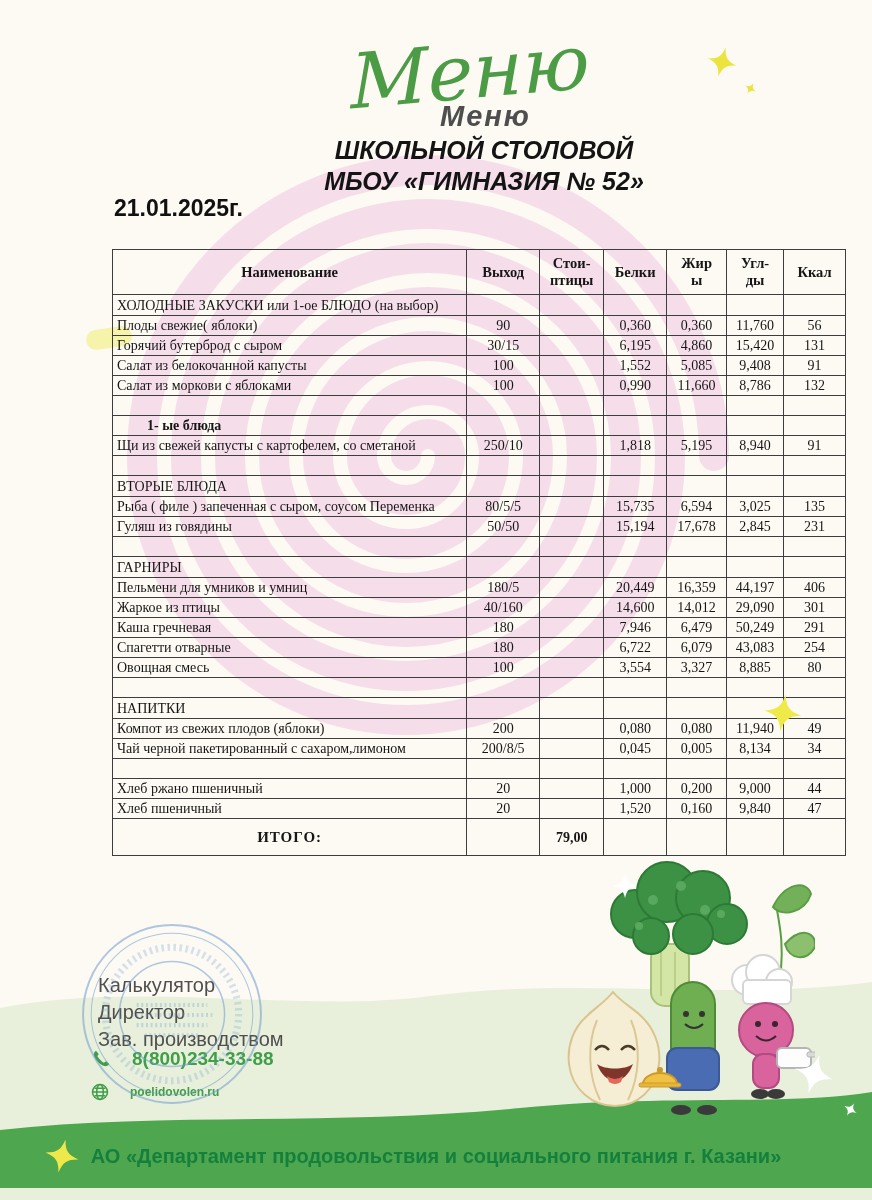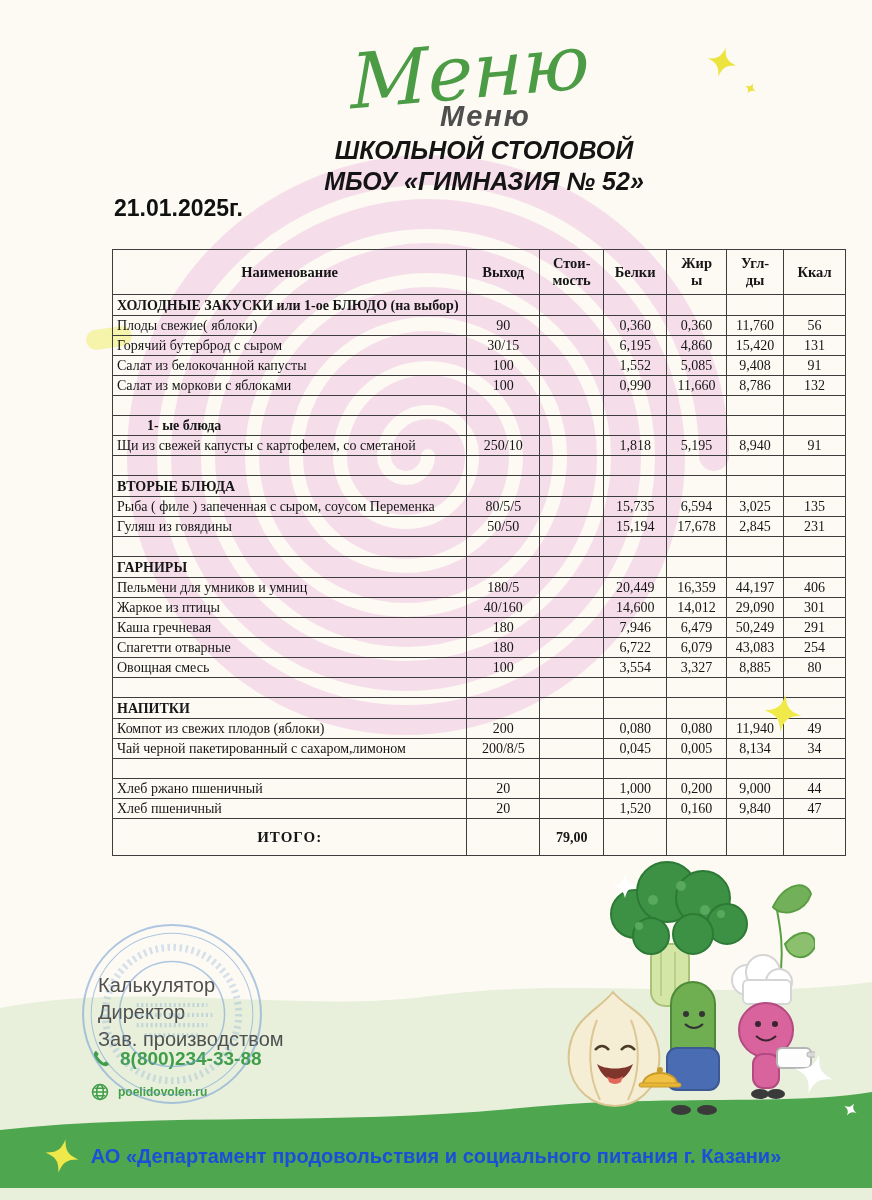--- a/index.html
+++ b/index.html
@@ -32,38 +32,38 @@
   .date-line{left:114px;top:195px;font-weight:bold;font-size:23px;color:#111;z-index:2;}
   
   .table-wrap{left:112px;top:249px;width:716px;z-index:2;}
   table.menu{border-collapse:collapse;width:734px;
     font-family:"Liberation Serif",serif;font-size:14px;color:#161616;background:transparent;}
   table.menu th, table.menu td{border:1px solid #3d3d3d;padding:1px 4px;line-height:17px;}
   table.menu th{font-size:14.5px;font-weight:bold;text-align:center;vertical-align:middle;
     white-space:pre-line;height:40px;padding:2px;}
   td.col-name{text-align:left;padding-left:5px;}
   td.col-num{text-align:center;}
-  tr.row-section td.col-name{font-weight:bold;padding-top:2px;}
+  tr.row-section td.col-name{font-weight:normal;padding-top:2px;}
   tr.row-section2 td.col-name{font-weight:bold;padding-left:34px;}
   tr.row-empty td{height:17px;}
   tr.row-total td{height:34px;vertical-align:middle;}
   tr.row-total td.col-name{font-weight:bold;text-align:center;letter-spacing:1px;font-size:15px;}
   tr.row-total td.col-cost{font-weight:bold;}
   
   .hl-blob{left:86px;top:328px;width:46px;height:20px;border-radius:10px;
     background:rgba(240,235,100,.5);transform:rotate(-8deg);z-index:1;}
   
   .landscape{left:0;top:930px;width:872px;height:270px;z-index:1;pointer-events:none;}
   .footer-band-text{
     left:0;right:0;top:1128px;height:56px;display:flex;align-items:center;justify-content:center;
-    z-index:4;color:#1d4ed8;font-weight:bold;font-size:20px;text-align:center;
+    z-index:4;color:#15803d;font-weight:bold;font-size:20px;text-align:center;
   }
   
   .sig-block{left:98px;top:972px;z-index:3;color:#4f4f4f;font-size:20px;line-height:27px;}
-  .contact-row{display:flex;align-items:center;gap:8px;z-index:3;
+  .contact-row{display:flex;align-items:center;gap:20px;z-index:3;
     color:#3f9e47;font-weight:bold;}
   .phone-row{left:90px;top:1048px;font-size:19px;}
   .site-row{left:90px;top:1082px;font-size:12px;text-align:center;}
   .stamp{left:76px;top:918px;width:192px;height:192px;z-index:5;opacity:.55;pointer-events:none;}
   
   .veggies{left:555px;top:852px;width:260px;height:290px;z-index:3;pointer-events:none;}
   
   .sparkle{z-index:6;pointer-events:none;}
   .sp-tr{left:706px;top:46px;width:32px;height:32px;transform:rotate(14deg);}
   .sp-tr2{left:744px;top:82px;width:13px;height:13px;transform:rotate(30deg);}
@@ -111,21 +111,21 @@
         <col style="width:63px">
           <col style="width:60px">
           <col style="width:57px">
           <col style="width:62px">
       </colgroup>
       <thead>
         <tr>
             <th>Наименование</th>
             <th>Выход</th>
             <th>Стои-
-мость</th>
+птицы</th>
             <th>Белки</th>
             <th>Жир
 ы</th>
             <th>Угл-
 ды</th>
             <th>Ккал</th>
           </tr>
       </thead>
       <tbody>
           <tr class="row-section">

